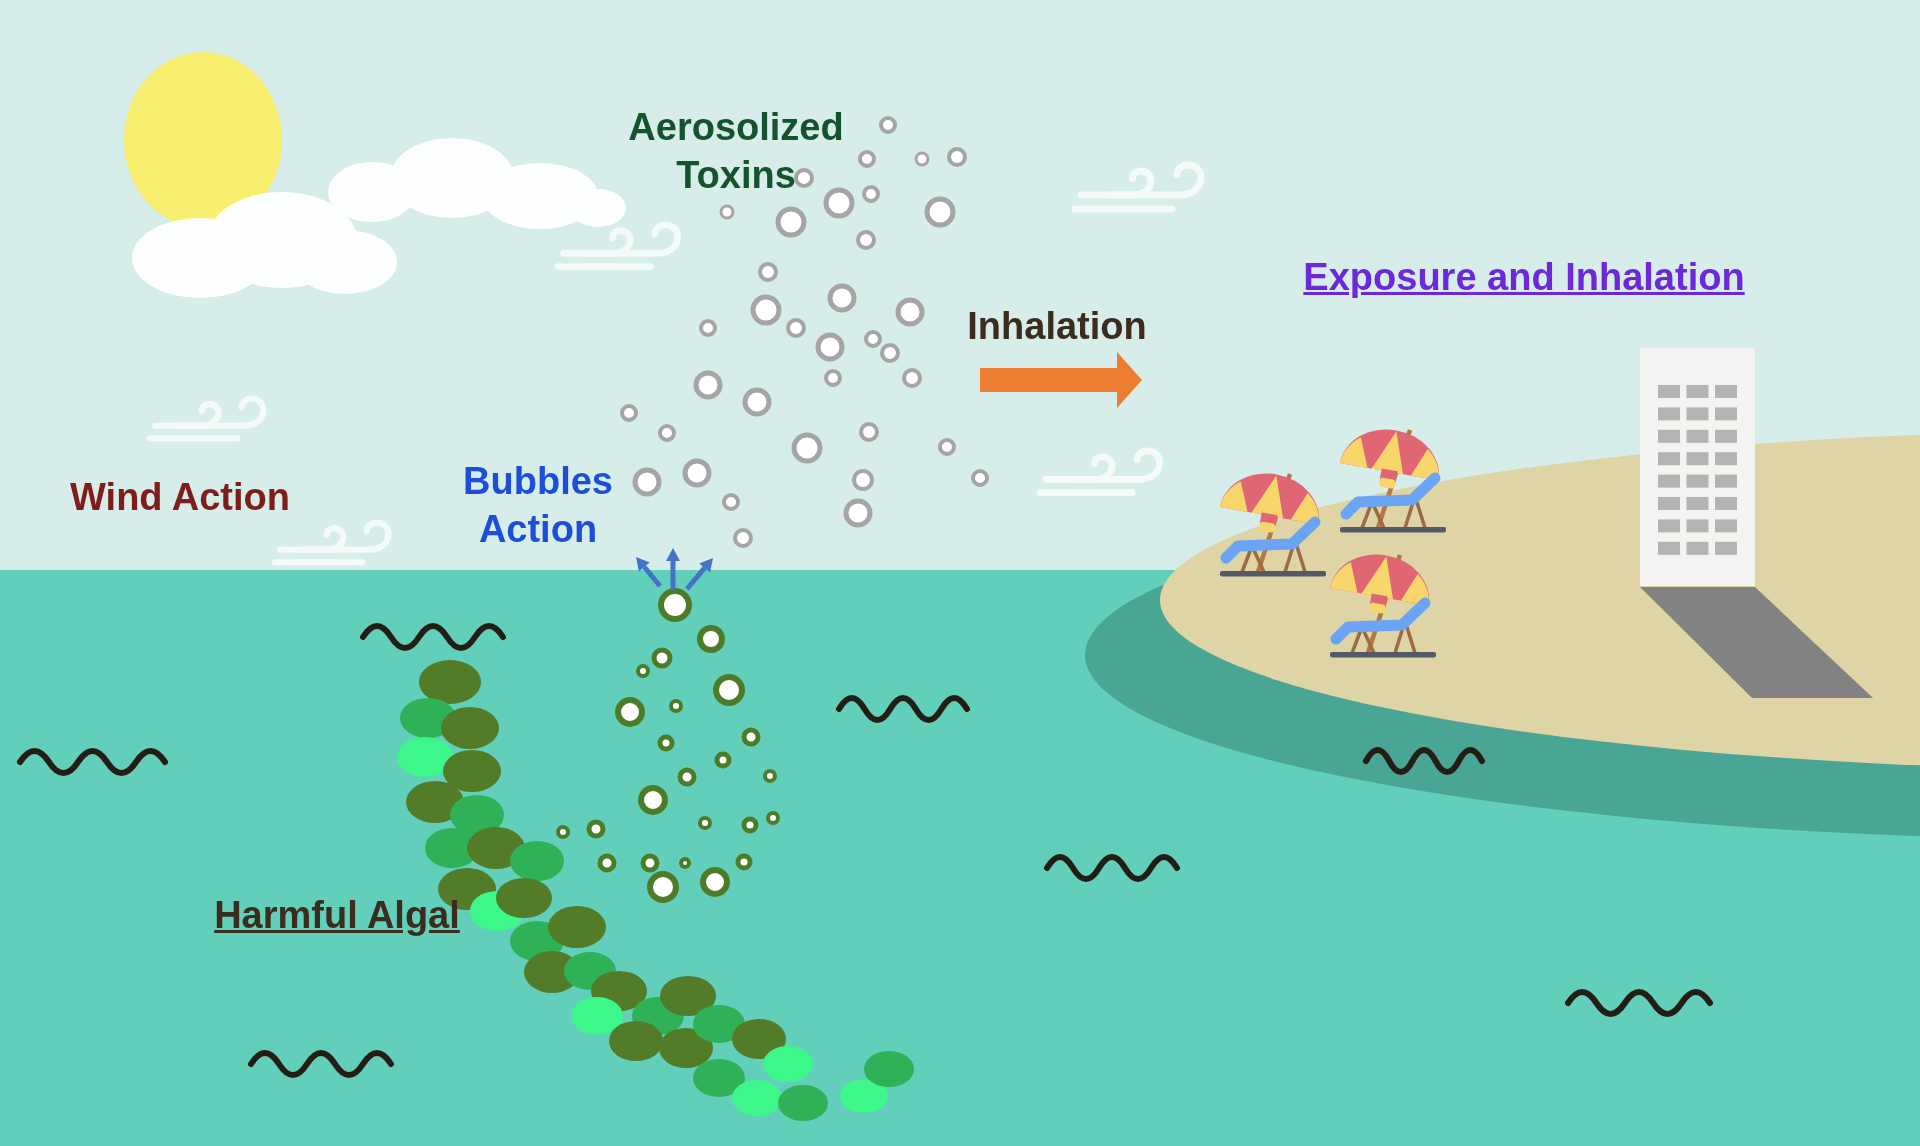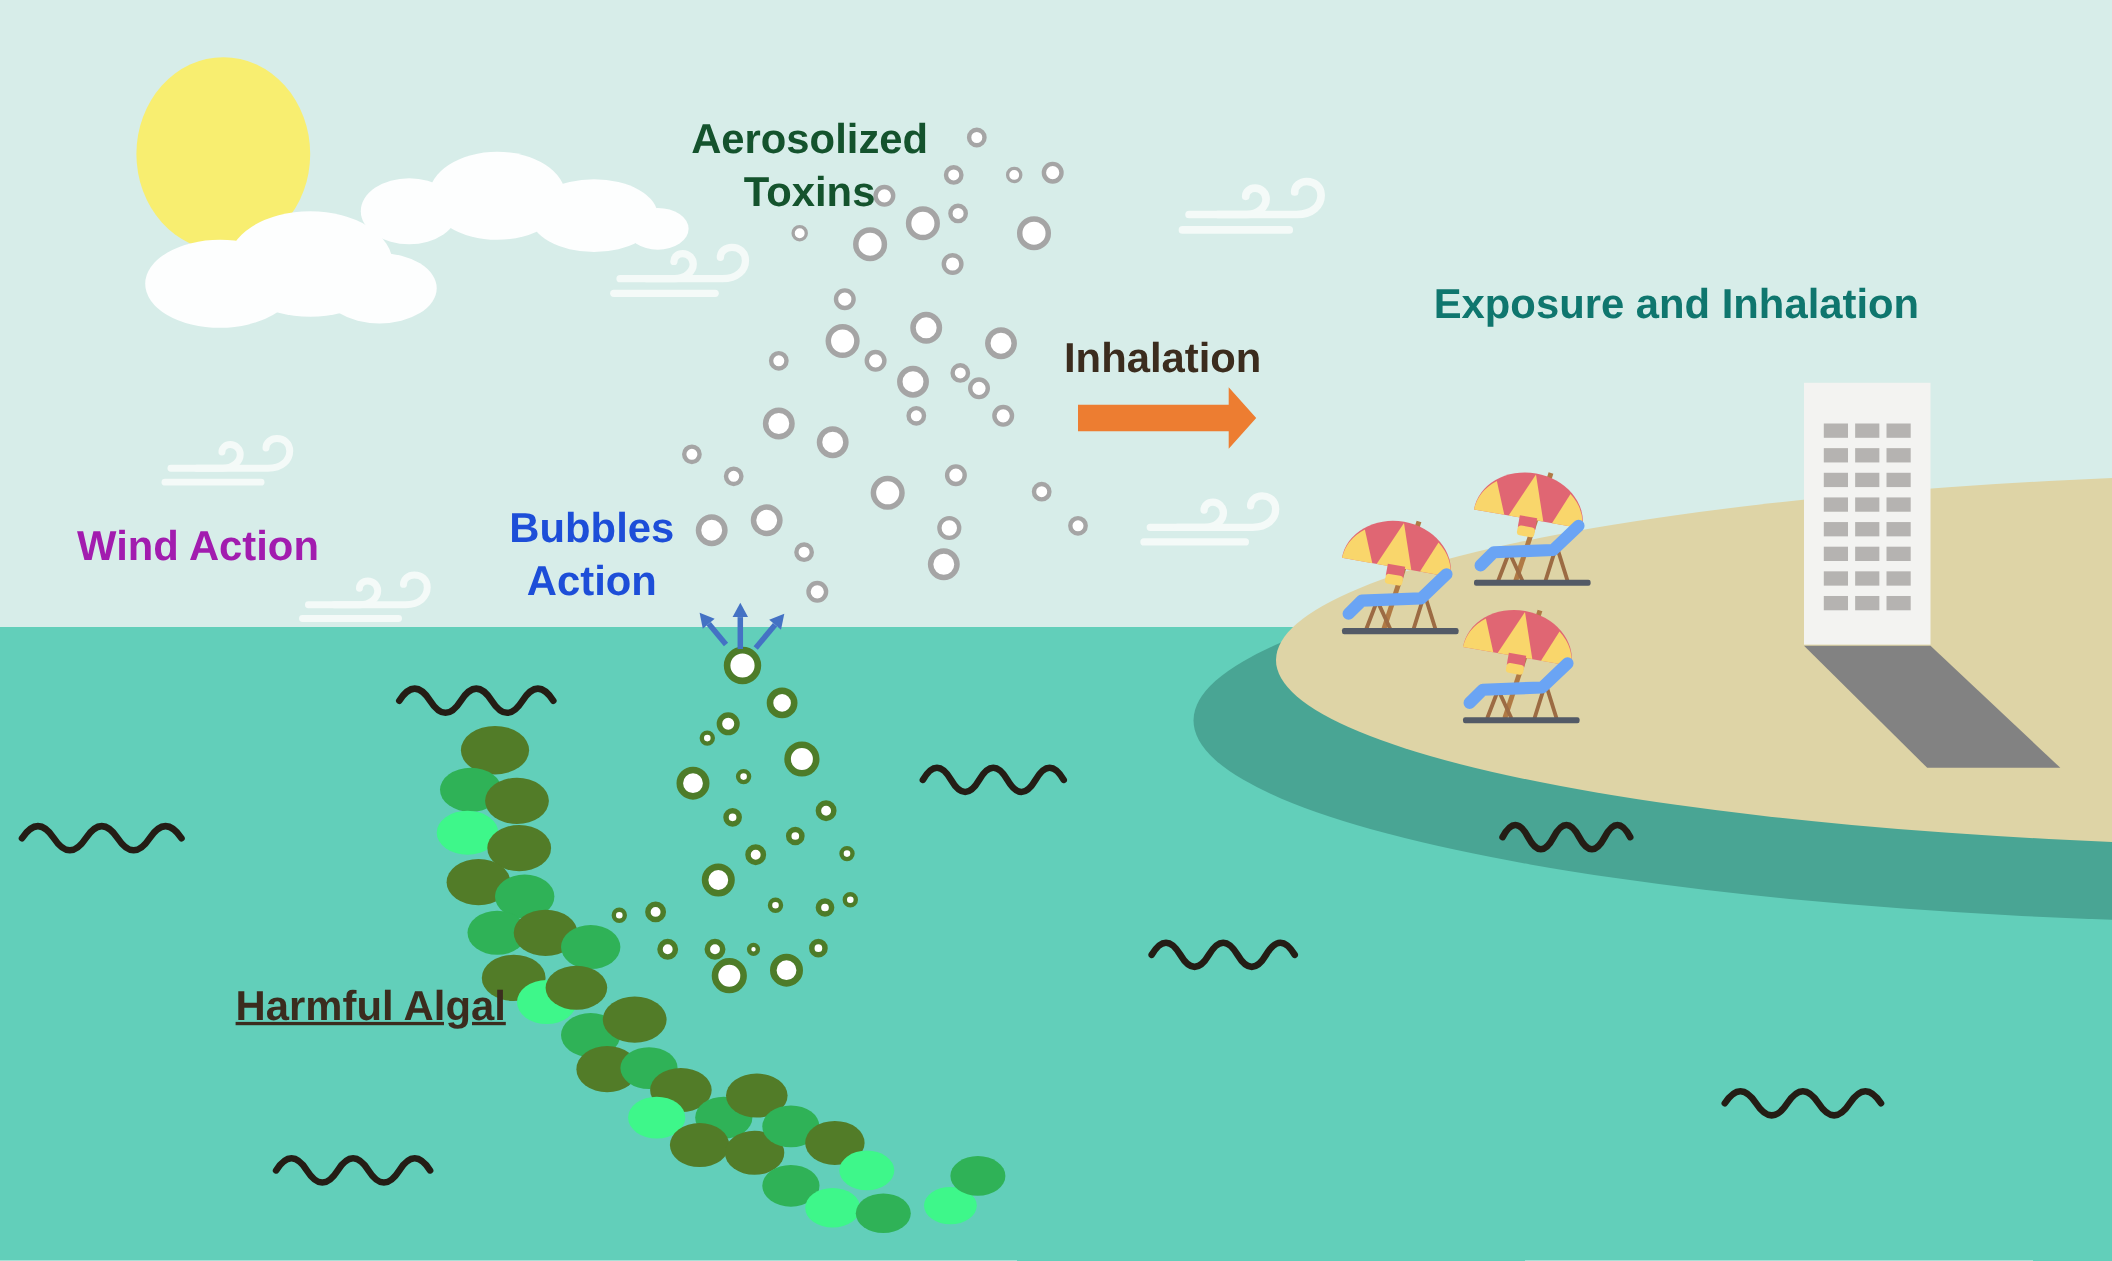--- a/index.html
+++ b/index.html
@@ -216,34 +216,34 @@
     <g id="burst-arrows">
         <line x1="673" y1="590" x2="673" y2="561" stroke="#4472c4" stroke-width="5"></line>
         <polygon points="673,548 680,561 666,561" fill="#4472c4"></polygon>
         <line x1="660" y1="586" x2="644.2883802824449" y2="567.015126174621" stroke="#4472c4" stroke-width="5"></line>
         <polygon points="636,557 649.6811405303177,562.5521521763814 638.8956200345721,571.4781001728605" fill="#4472c4"></polygon>
         <line x1="687" y1="589" x2="704.6460405943059" y2="567.9604900606353" stroke="#4472c4" stroke-width="5"></line>
         <polygon points="713,558 710.0093813961864,572.4587758944706 699.2826997924253,563.4622042267999" fill="#4472c4"></polygon>
       </g>
   </svg>
 
-  <div class="label" id="label-wind" style="color: #a21caf; text-align: right;">
+  <div class="label" id="label-wind" style="color: #7f1d1d; text-align: right;">
     <div>Wind Action</div>
   </div>
   <div class="label" id="label-aero" style="color: #14532d;">
     <div>Aerosolized</div>
     <div>Toxins</div>
   </div>
   <div class="label" id="label-bubbles" style="color: #1d4ed8;">
     <div>Bubbles</div>
     <div>Action</div>
   </div>
   <div class="label" id="label-transport" style="color: rgb(59, 44, 30);">
     <div>Inhalation</div>
   </div>
-  <div class="label" id="label-exposure" style="color: #0f766e;">
+  <div class="label" id="label-exposure" style="color: #6d28d9; text-decoration: underline;">
     <div>Exposure and Inhalation</div>
   </div>
   <div class="label" id="label-habs" style="color: rgb(59, 44, 30); text-decoration: underline;">
     <div>Harmful Algal</div>
   </div>
 
 </div>
 
 </body></html>

